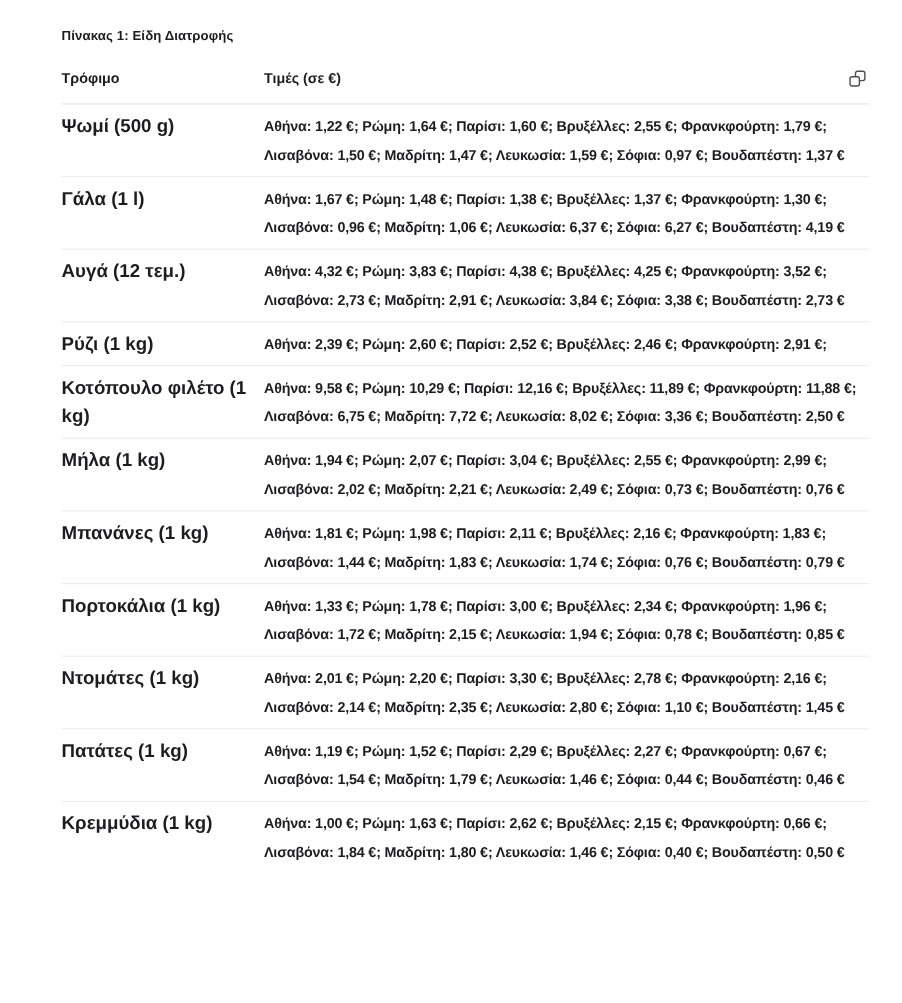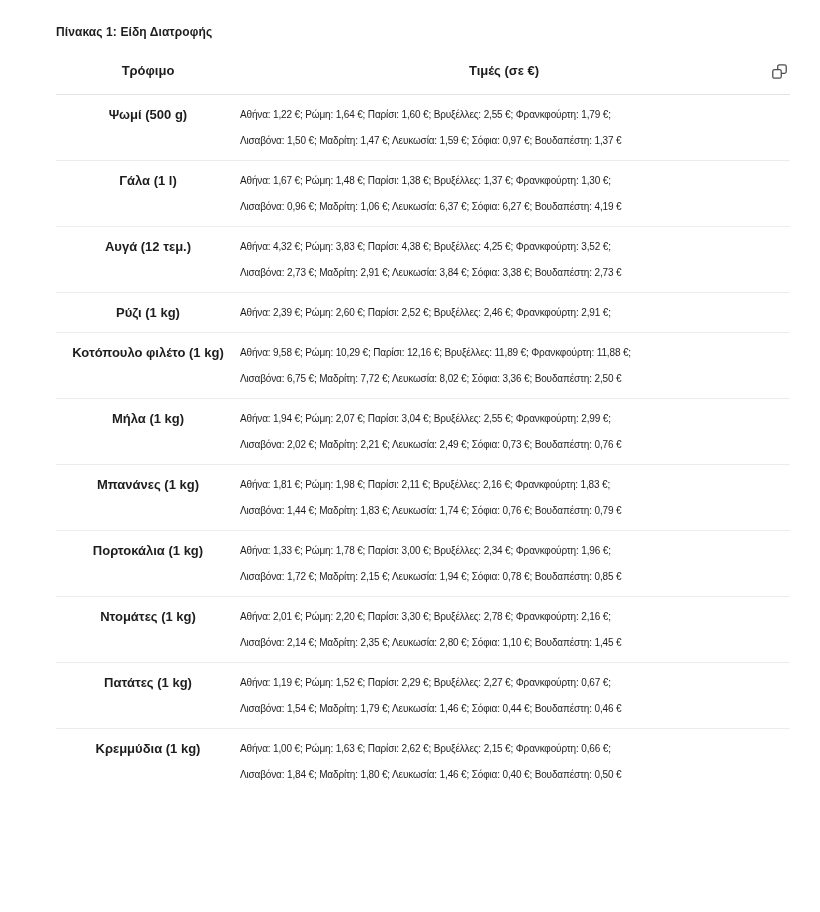--- a/index.html
+++ b/index.html
@@ -31,47 +31,45 @@
     display:grid;
     grid-template-columns:184px 1fr auto;
     align-items:center;
     padding-bottom:12px;
     border-bottom:1px solid var(--headerDivider);
   }
   .col-label{
     font-size:13px;
     font-weight:600;
     line-height:18px;
-    text-align:center;
   }
   .copy-btn{
     background:none;
     border:none;
     cursor:pointer;
     color:var(--icon);
     width:22px;height:22px;
     display:flex;align-items:center;justify-content:center;
     padding:0;
   }
   .row{
     display:grid;
     grid-template-columns:184px 1fr;
     padding:7px 0 6px 0;
     border-bottom:1px solid var(--divider);
   }
   .row:last-child{border-bottom:none;}
   .row .item{
+    font-size:17px;
+    font-weight:700;
+    line-height:26px;
+  }
+  .row .prices .pline{
     font-size:13px;
     font-weight:700;
-    line-height:26px;
-    text-align:center;
-  }
-  .row .prices .pline{
-    font-size:10px;
-    font-weight:400;
     line-height:26px;
     white-space:nowrap;
     letter-spacing:-0.15px;
   }
 </style>
 </head>
 <body>
 
 <main>
 

